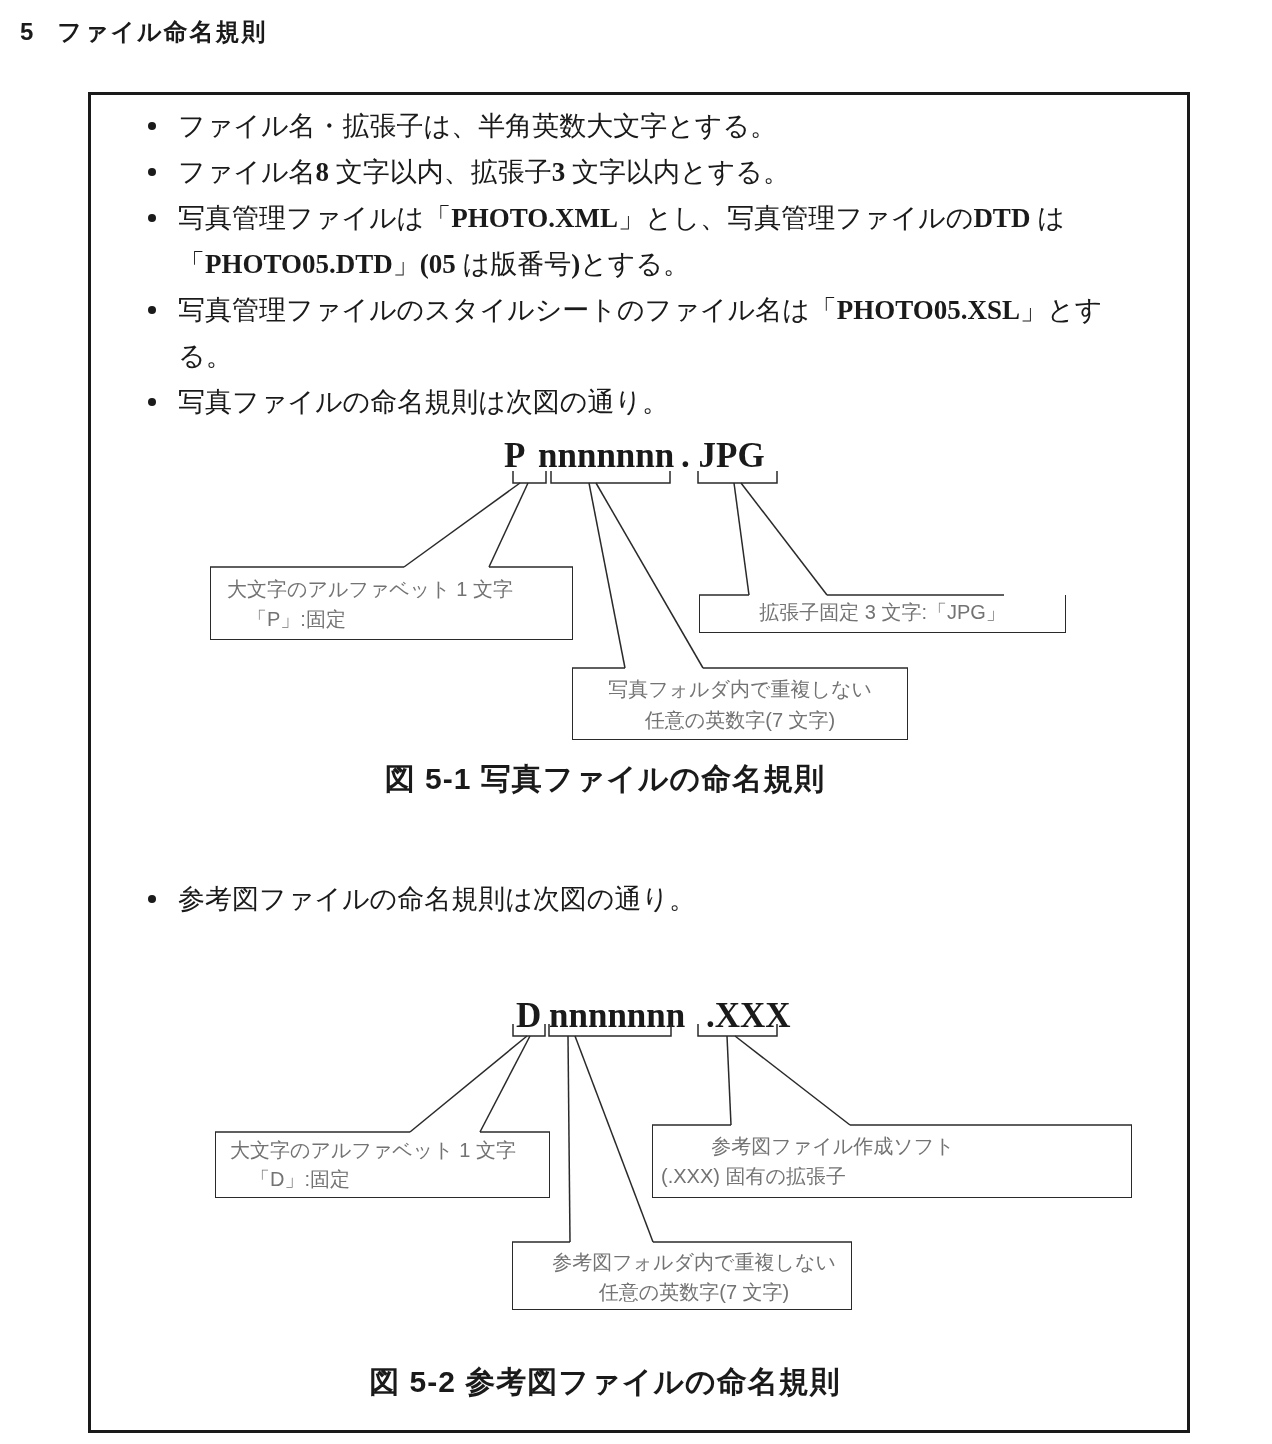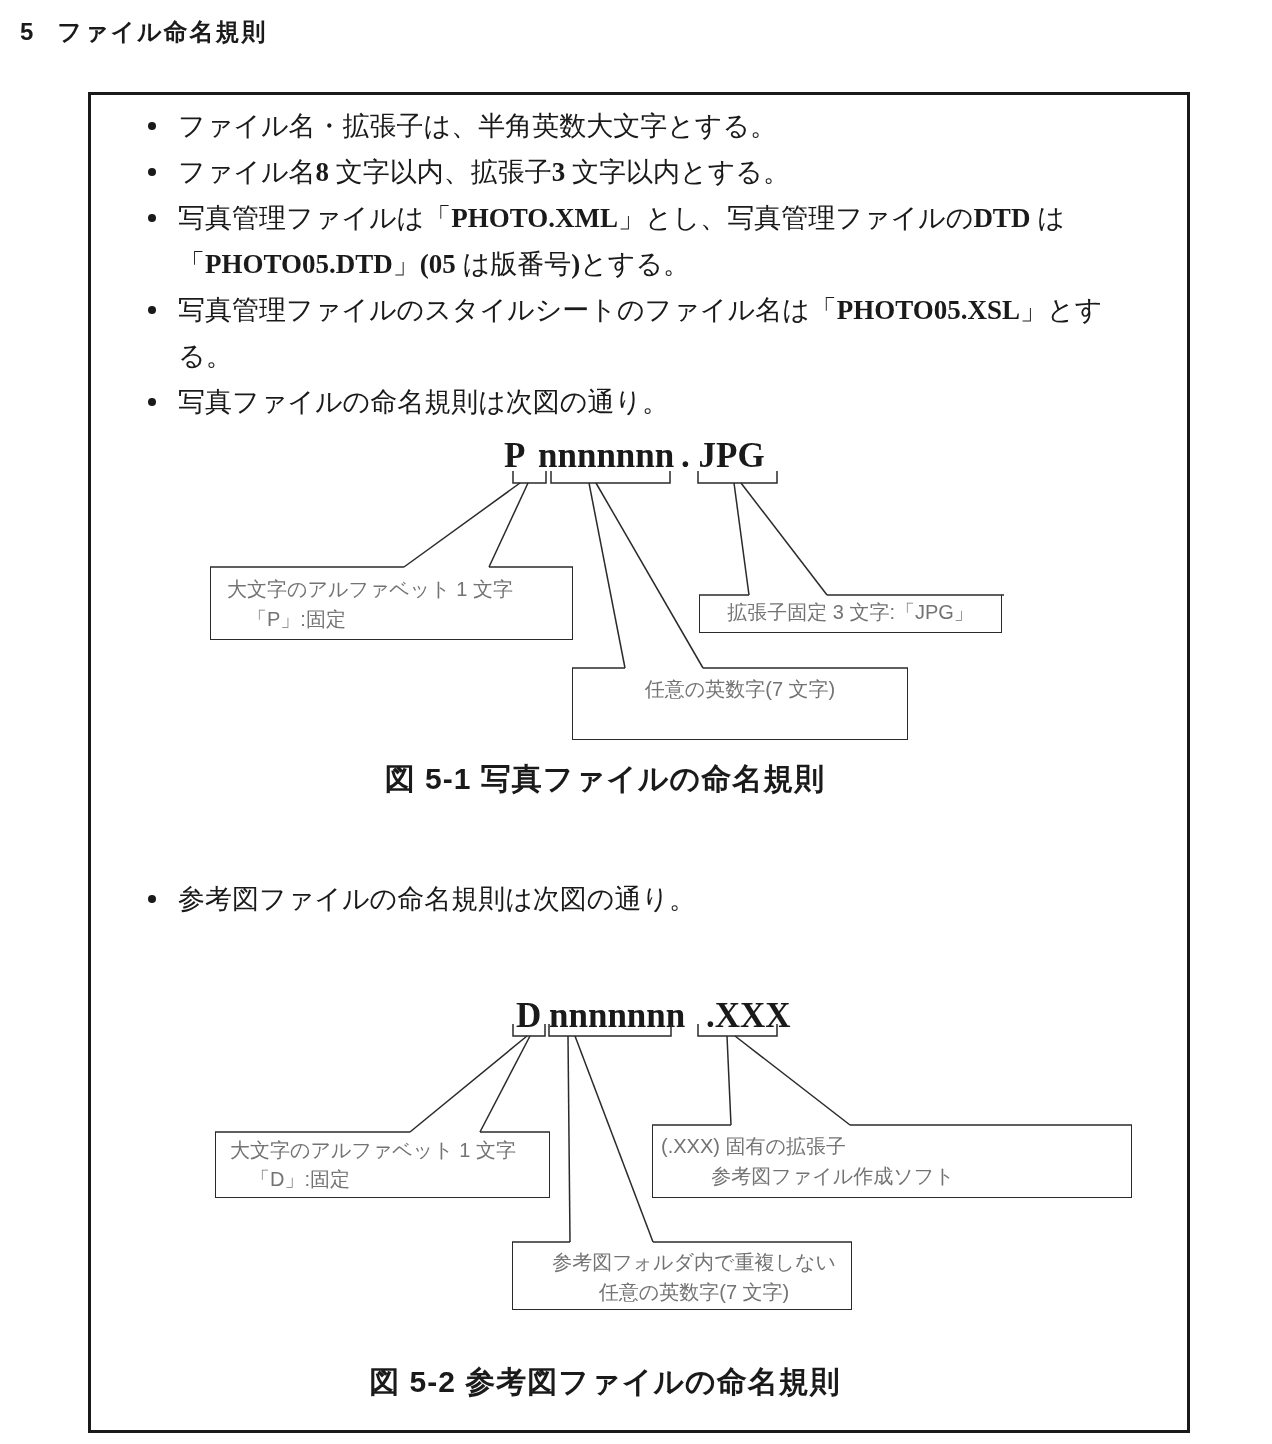--- a/index.html
+++ b/index.html
@@ -106,41 +106,42 @@
   <div class="abs fname" style="left:504px;top:436px;">P</div>
   <div class="abs fname" style="left:538px;top:436px;">nnnnnnn</div>
   <div class="abs fname" style="left:681px;top:436px;">. JPG</div>
 
   <div class="abs callout" style="left:210px;top:567px;width:363px;height:73px;padding-top:7px;">
     <div class="ln" style="padding-left:16px;">大文字のアルファベット 1 文字</div>
     <div class="ln" style="padding-left:36px;">「P」:固定</div>
   </div>
 
   <div class="abs callout center" style="left:572px;top:668px;width:336px;height:72px;padding-top:6px;">
+    <div class="ln" style="line-height:31px;">写真フォルダ内で重複しない</div>
     <div class="ln" style="line-height:31px;">任意の英数字(7 文字)</div>
   </div>
 
-  <div class="abs callout center" style="left:699px;top:595px;width:303px;height:38px;">
+  <div class="abs callout center" style="left:699px;top:595px;width:367px;height:38px;">
     <div class="ln" style="line-height:35px;">拡張子固定 3 文字:「JPG」</div>
   </div>
 
   <div class="abs caption" style="top:759px;">図 5-1 写真ファイルの命名規則</div>
 
   <div class="abs fname" style="left:516px;top:996px;">D</div>
   <div class="abs fname" style="left:549px;top:996px;">nnnnnnn</div>
   <div class="abs fname" style="left:706px;top:996px;">.XXX</div>
 
   <div class="abs callout" style="left:215px;top:1132px;width:335px;height:66px;padding-top:4px;">
     <div class="ln" style="padding-left:14px;line-height:29px;">大文字のアルファベット 1 文字</div>
     <div class="ln" style="padding-left:34px;line-height:29px;">「D」:固定</div>
   </div>
 
   <div class="abs callout" style="left:652px;top:1125px;width:480px;height:73px;padding-top:6px;">
+    <div class="ln center" style="padding-right:118px;line-height:30px;">参考図ファイル作成ソフト</div>
     <div class="ln" style="padding-left:8px;line-height:30px;">(.XXX) 固有の拡張子</div>
-    <div class="ln center" style="padding-right:118px;line-height:30px;">参考図ファイル作成ソフト</div>
   </div>
 
   <div class="abs callout center" style="left:512px;top:1242px;width:340px;height:68px;padding-top:5px;padding-left:24px;">
     <div class="ln">参考図フォルダ内で重複しない</div>
     <div class="ln">任意の英数字(7 文字)</div>
   </div>
 
   <div class="abs caption" style="top:1362px;">図 5-2 参考図ファイルの命名規則</div>
 
   <svg class="overlay" width="1272" height="1444" viewBox="0 0 1272 1444">

